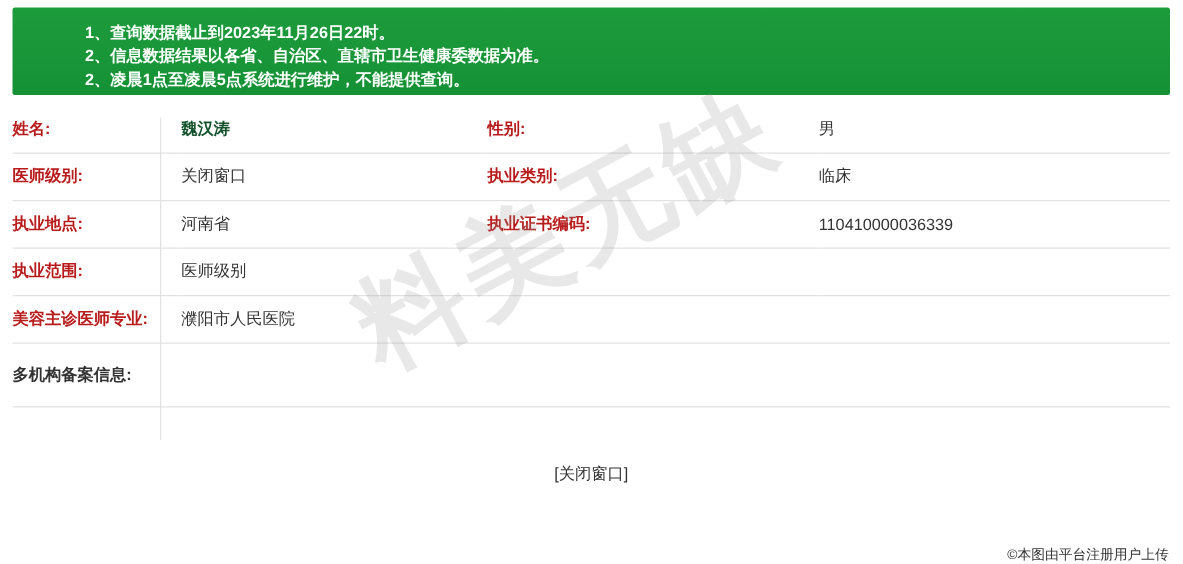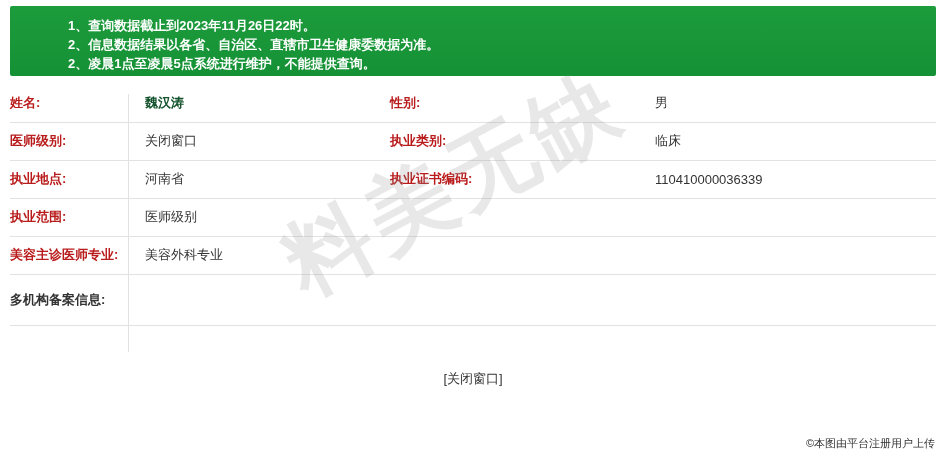--- a/index.html
+++ b/index.html
@@ -175,21 +175,21 @@
         <td class="val col-a-val">河南省</td>
         <td class="lbl col-b-lbl">执业证书编码:</td>
         <td class="val col-b-val">110410000036339</td>
       </tr>
       <tr>
         <td class="lbl col-a-lbl">执业范围:</td>
         <td class="val wide-val" colspan="3">医师级别</td>
       </tr>
       <tr>
         <td class="lbl col-a-lbl">美容主诊医师专业:</td>
-        <td class="val wide-val" colspan="3">美容外科专业</td>
+        <td class="val wide-val" colspan="3">濮阳市人民医院</td>
       </tr>
     </tbody>
   </table>
 
   <div class="vline"></div>
 
   <div class="section-title">多机构备案信息:</div>
   <div class="empty-block"></div>
 
   <div class="close-row">

